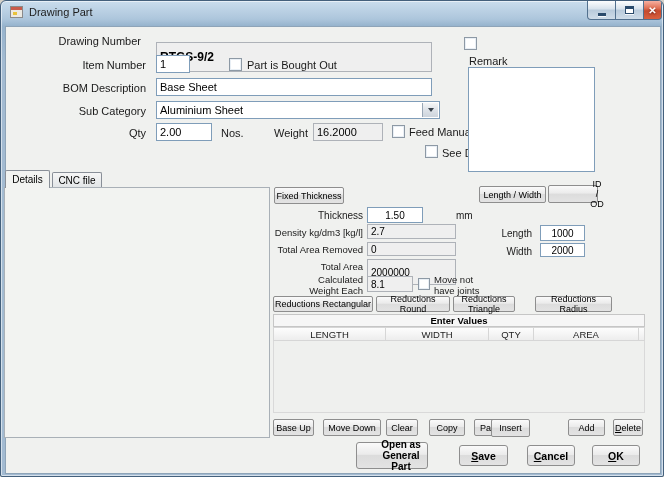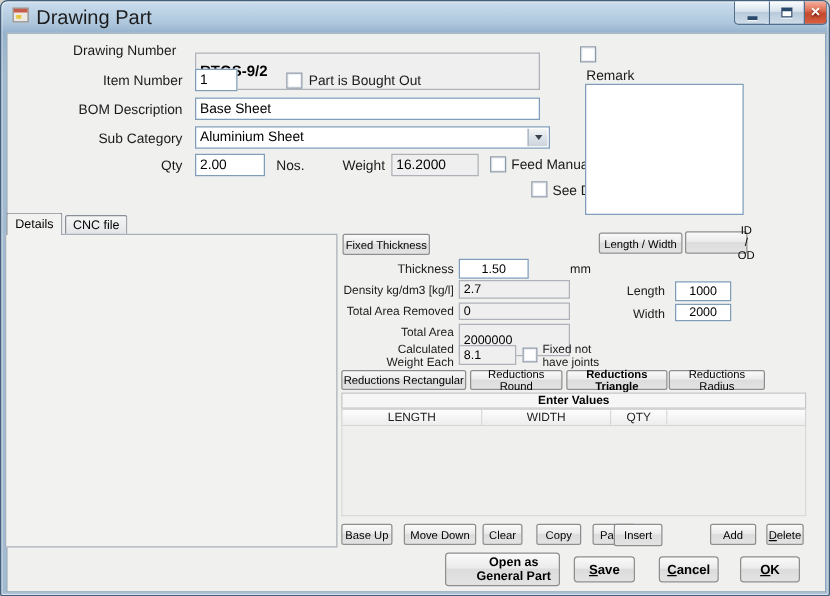--- a/index.html
+++ b/index.html
@@ -12,21 +12,21 @@
     background:linear-gradient(180deg,#cadded 0px,#adc6dc 18px,#96b3cd 25px,#a3bbd2 60px,#a3bbd2 100%);
     box-shadow:inset 0 0 0 1px rgba(255,255,255,.55);
   }
 
   
   .titlebar { position:absolute; left:0; top:0; right:0; height:25px; }
   .app-icon { position:absolute; left:9px; top:5px; width:13px; height:12px;
     background:#ece9e2; border:1px solid #8a8a8a; }
   .app-icon::before { content:""; position:absolute; left:0; top:0; right:0; height:3px; background:#c95b4a; }
   .app-icon::after { content:""; position:absolute; left:2px; bottom:2px; width:4px; height:3px; background:#e8c33c; }
-  .title-text { position:absolute; left:28px; top:5px; font-size:16px; color:#1c1c1c; }
+  .title-text { position:absolute; left:28px; top:5px; font-size:11px; color:#1c1c1c; }
 
   .capbtn { position:absolute; top:0; height:19px; border:1px solid #52708e; border-top:none;
     display:flex; align-items:center; justify-content:center; }
   .btn-min { left:586px; width:29px; border-radius:0 0 0 4px;
     background:linear-gradient(#fdfefe,#d7e2ec 45%,#b8cadb 50%,#cfdce8); }
   .btn-max { left:615px; width:28px; border-left:none;
     background:linear-gradient(#fdfefe,#d7e2ec 45%,#b8cadb 50%,#cfdce8); }
   .btn-close { left:643px; width:18px; border-left:none; border-radius:0 0 4px 0;
     background:linear-gradient(#f6b0a0,#df7055 40%,#c44a2e 55%,#d9603f); }
   .glyph-min { width:8px; height:3px; background:#2a4a6b; margin-top:8px; box-shadow:0 1px 0 rgba(255,255,255,.8); }
@@ -197,50 +197,51 @@
   <div class="lblr" style="right:300px; top:260px; font-size:9.5px;">Total Area</div>
   <div class="field disabled" style="left:366px; top:258px; width:89px; height:26px; font-size:10px;">2000000</div>
 
   <div class="lblr two-line" style="right:300px; top:273px; font-size:9.5px;">
     <div>Calculated</div>
     <div>Weight Each</div>
   </div>
   <div class="field disabled" style="left:366px; top:275px; width:46px; height:16px; font-size:10px;">8.1</div>
   <div class="chk" style="left:417px; top:277px; width:12px; height:12px;"></div>
   <div class="lbl two-line" style="left:433px; top:273px; font-size:9.5px;">
-    <div>Fixed not</div>
+    <div>Move not</div>
     <div>have joints</div>
   </div>
 
   <div class="btn sm" style="left:272px; top:295px; width:100px; height:16px;">Reductions Rectangular</div>
   <div class="btn sm" style="left:375px; top:295px; width:74px; height:16px;">Reductions Round</div>
-  <div class="btn sm" style="left:452px; top:295px; width:81px; height:16px;font-weight:bold;">Reductions Triangle</div>
+  <div class="btn sm" style="left:452px; top:295px; width:62px; height:16px;">Reductions Triangle</div>
   <div class="btn sm" style="left:534px; top:295px; width:77px; height:16px;">Reductions Radius</div>
 
   <div class="tbl-caption">Enter Values</div>
   <div class="tbl-head">
     <div style="width:113px;">LENGTH</div>
     <div style="width:103px;">WIDTH</div>
     <div style="width:45px;">QTY</div>
+    <div style="width:105px;">AREA</div>
     <div style="flex:1;"></div>
   </div>
   <div class="tbl-body"></div>
 
   <div class="btn sm" style="left:272px; top:418px; width:41px; height:17px;">Base Up</div>
   <div class="btn sm" style="left:322px; top:418px; width:58px; height:17px;">Move Down</div>
   <div class="btn sm" style="left:385px; top:418px; width:32px; height:17px;">Clear</div>
   <div class="btn sm" style="left:428px; top:418px; width:36px; height:17px;">Copy</div>
   <div class="btn sm" style="left:473px; top:418px; width:35px; height:17px;">Paste</div>
   <div class="btn sm" style="left:490px; top:418px; width:39px; height:18px;">Insert</div>
   <div class="btn sm" style="left:567px; top:418px; width:37px; height:17px;">Add</div>
   <div class="btn sm" style="left:612px; top:418px; width:30px; height:17px;">
     <span><span class="u">D</span><span>elete</span></span>
   </div>
 
-  <div class="btn footer-btn" style="left:355px; top:441px; width:92px; height:27px; font-size:10px; line-height:11px; flex-direction:column;padding-left:18px;">
+  <div class="btn footer-btn" style="left:355px; top:441px; width:72px; height:27px; font-size:10px; line-height:11px; flex-direction:column;padding-left:18px;">
     <div>Open as</div>
     <div>General Part</div>
   </div>
   <div class="btn footer-btn" style="left:458px; top:444px; width:49px; height:21px;">
     <span><span class="u">S</span><span>ave</span></span>
   </div>
   <div class="btn footer-btn" style="left:526px; top:444px; width:48px; height:21px;">
     <span><span class="u">C</span><span>ancel</span></span>
   </div>
   <div class="btn footer-btn" style="left:591px; top:444px; width:48px; height:21px;">

